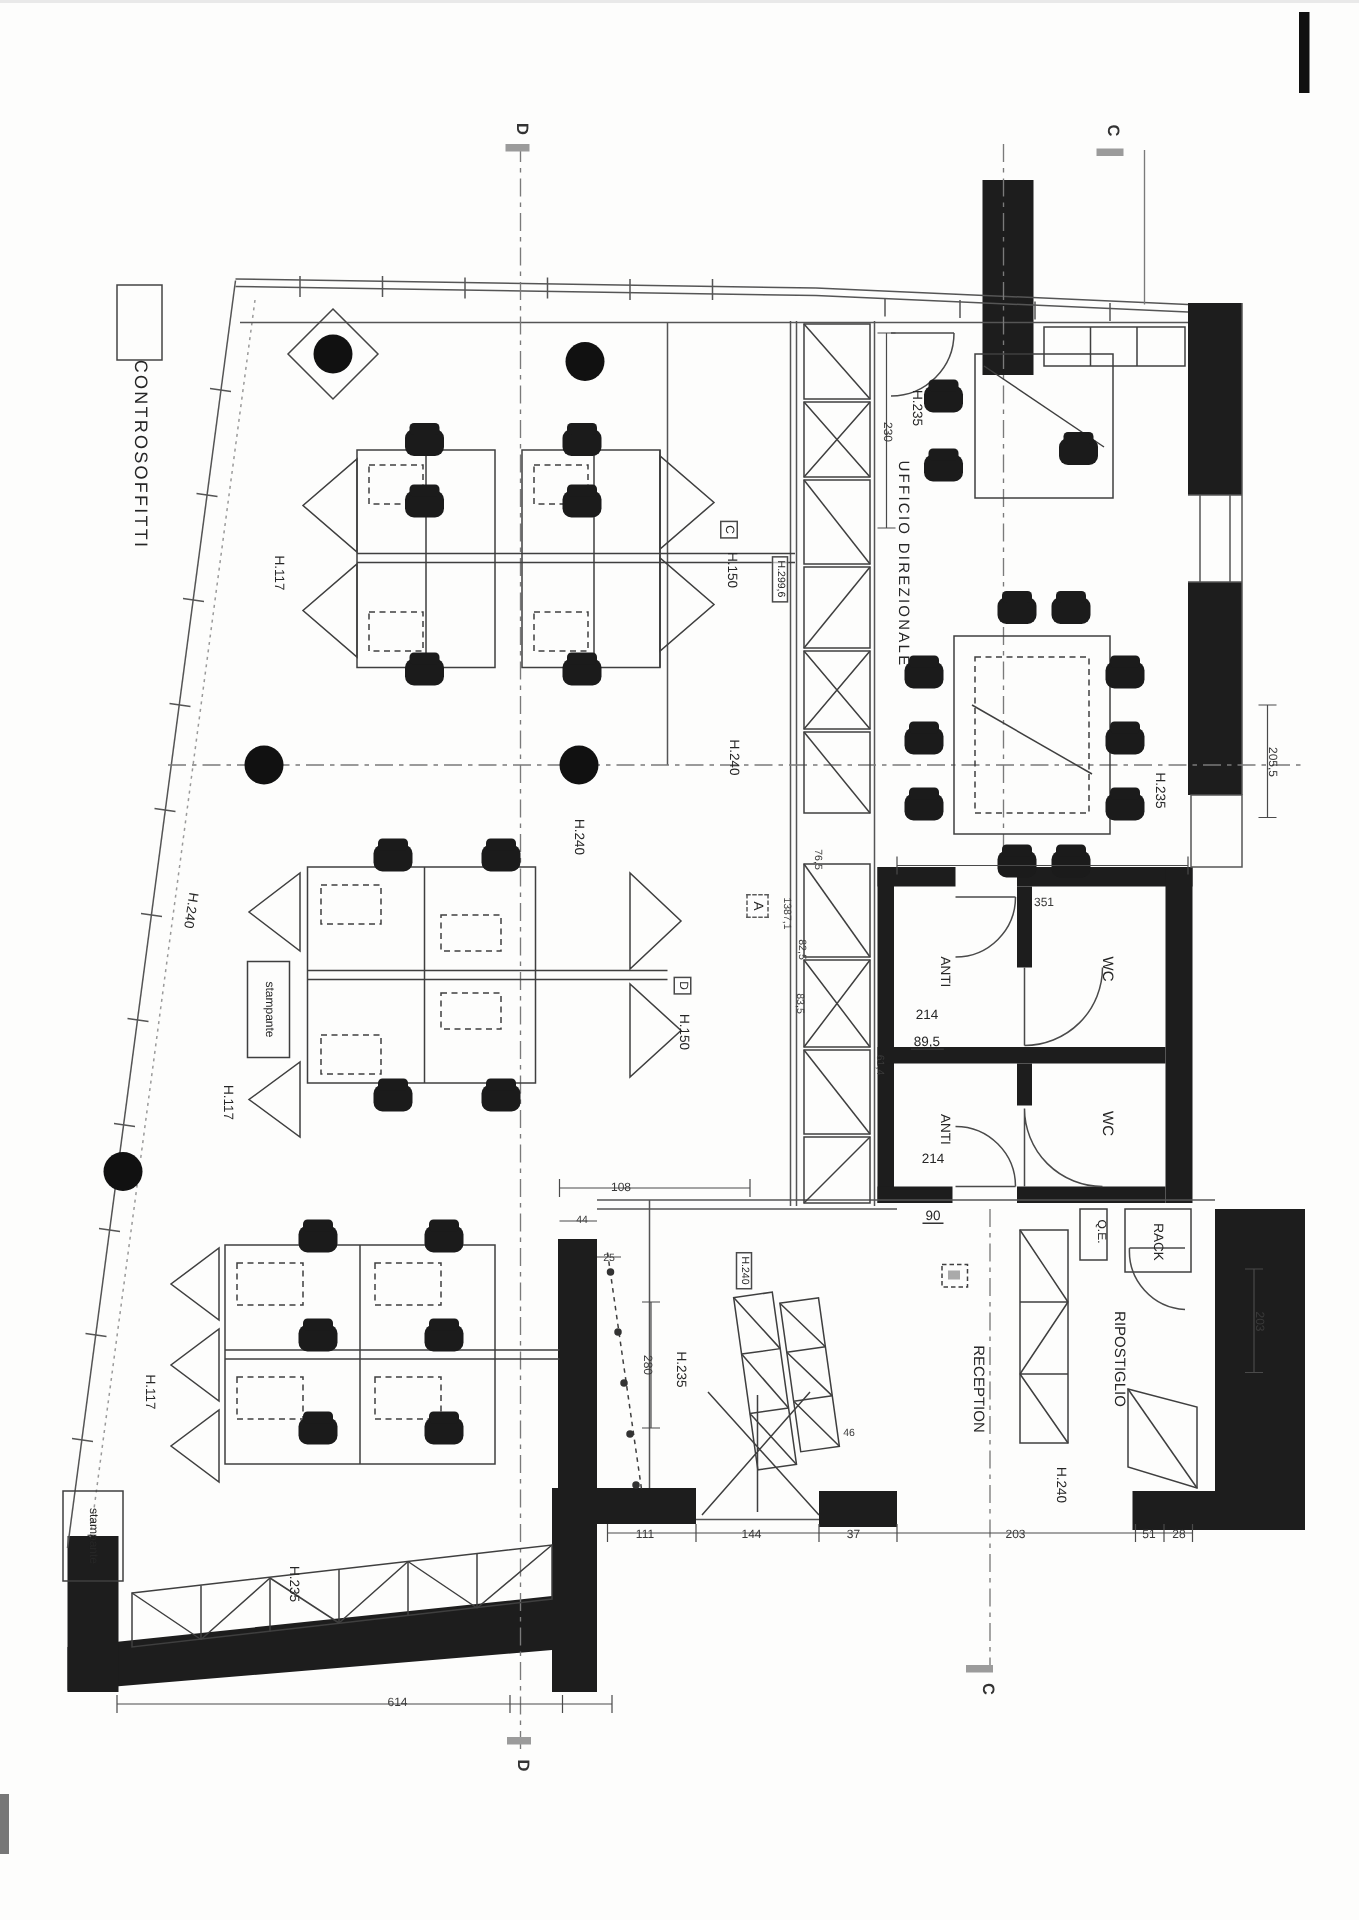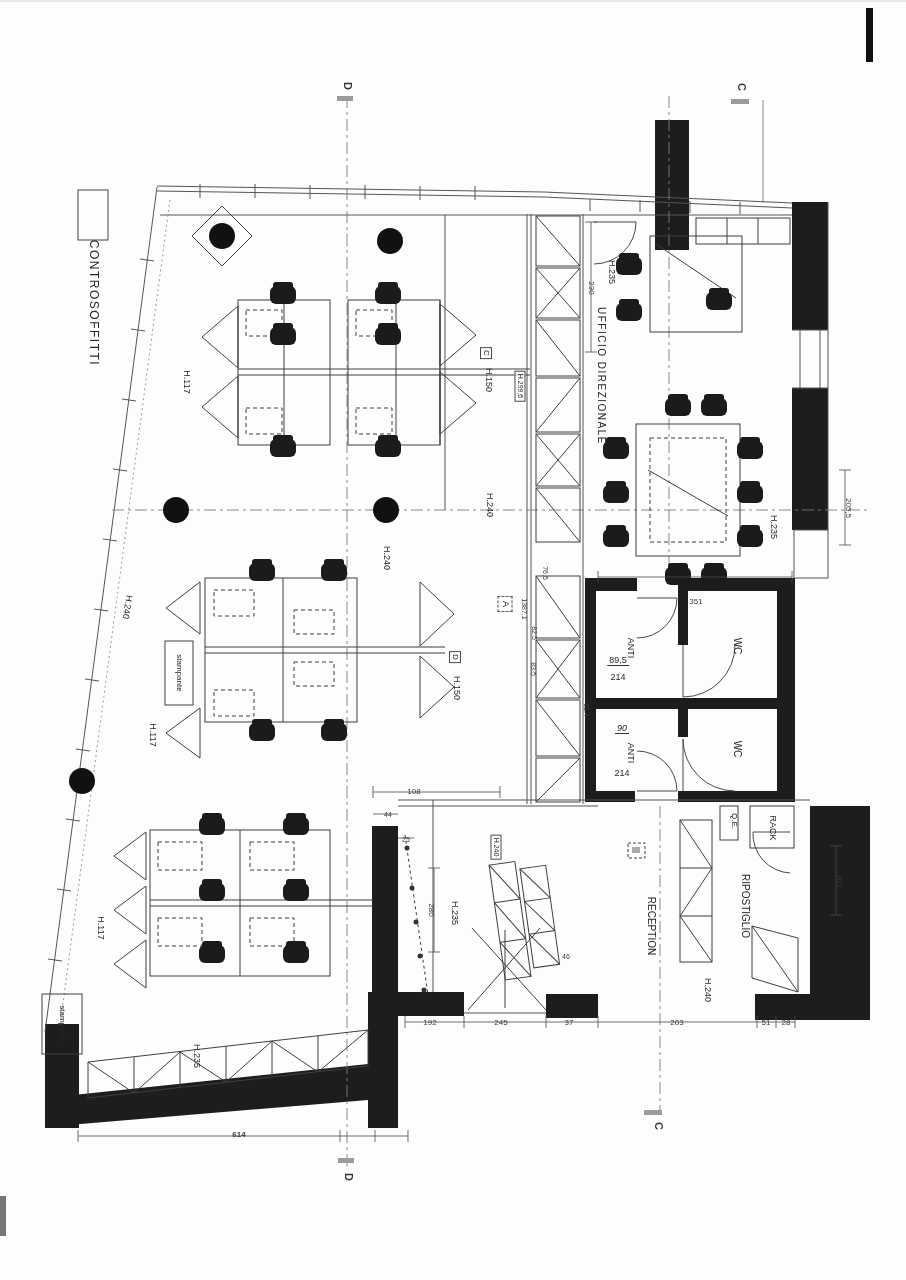--- a/index.html
+++ b/index.html
@@ -5,21 +5,21 @@
   html,body{margin:0;padding:0;background:#ffffff;}
   #page{position:relative;width:906px;height:1280px;background:#fdfdfc;overflow:hidden;
         font-family:"Liberation Sans",sans-serif;}
   #plan-svg{position:absolute;left:0;top:0;}
   #labels-layer{position:absolute;left:0;top:0;width:906px;height:1280px;}
   .lbl{position:absolute;white-space:nowrap;color:#262626;line-height:1;
        font-family:"Liberation Sans",sans-serif;transform:translate(-50%,-50%) rotate(90deg);}
   .ls1{letter-spacing:1.5px;}
   .boxed{border:1px solid #4a4a4a;padding:1px 2px;background:rgba(255,255,255,.65);}
   .dashedbox{border:1px dashed #5a5a5a;padding:2px 4px;background:rgba(255,255,255,.5);}
-  .frac-top{border-bottom:1px solid #333;padding:0 2px;}
+  .frac-top{border-bottom:1px solid #333;padding:0 2px;margin-top:34px;}
   .marker{font-weight:bold;color:#333;}
   .dim{color:#3a3a3a;}
 </style>
 </head>
 <body>
 
 <div id="page">
 
 <svg id="plan-svg" width="906" height="1280" viewBox="0 0 906 1280">
   <defs>
@@ -308,30 +308,30 @@
       <span class="lbl dim" style="left: 545px; top: 573px; font-size: 7px; transform: translate(-50%, -50%) rotate(90deg);">76,5</span>
       <span class="lbl dim" style="left: 534px; top: 633px; font-size: 7px; transform: translate(-50%, -50%) rotate(90deg);">82,5</span>
       <span class="lbl dim" style="left: 524px; top: 609px; font-size: 7px; transform: translate(-50%, -50%) rotate(90deg);">1387,1</span>
       <span class="lbl dim" style="left: 533px; top: 669px; font-size: 7px; transform: translate(-50%, -50%) rotate(90deg);">83,5</span>
       <span class="lbl dim" style="left: 586px; top: 710px; font-size: 7px; transform: translate(-50%, -50%) rotate(90deg);">61,4</span>
       <span class="lbl dim" style="left: 696px; top: 574px; font-size: 8px; transform: translate(-50%, -50%) rotate(0deg); margin-top: 28px;">351</span>
       <span class="lbl dim" style="left: 414px; top: 792px; font-size: 8px; transform: translate(-50%, -50%) rotate(0deg);">108</span>
       <span class="lbl dim" style="left: 388px; top: 814px; font-size: 7px; transform: translate(-50%, -50%) rotate(0deg);">44</span>
       <span class="lbl dim" style="left: 406px; top: 839px; font-size: 7px; transform: translate(-50%, -50%) rotate(0deg);">25</span>
       <span class="lbl dim" style="left: 566px; top: 956px; font-size: 7px; transform: translate(-50%, -50%) rotate(0deg);">46</span>
-      <span class="lbl dim" style="left: 430px; top: 1023px; font-size: 8px; transform: translate(-50%, -50%) rotate(0deg);">192</span>
-      <span class="lbl dim" style="left: 501px; top: 1023px; font-size: 8px; transform: translate(-50%, -50%) rotate(0deg);">245</span>
+      <span class="lbl dim" style="left: 430px; top: 1023px; font-size: 8px; transform: translate(-50%, -50%) rotate(0deg);">111</span>
+      <span class="lbl dim" style="left: 501px; top: 1023px; font-size: 8px; transform: translate(-50%, -50%) rotate(0deg);">144</span>
       <span class="lbl dim" style="left: 569px; top: 1023px; font-size: 8px; transform: translate(-50%, -50%) rotate(0deg);">37</span>
       <span class="lbl dim" style="left: 677px; top: 1023px; font-size: 8px; transform: translate(-50%, -50%) rotate(0deg);">203</span>
       <span class="lbl dim" style="left: 766px; top: 1023px; font-size: 8px; transform: translate(-50%, -50%) rotate(0deg);">51</span>
       <span class="lbl dim" style="left: 786px; top: 1023px; font-size: 8px; transform: translate(-50%, -50%) rotate(0deg);">28</span>
-      <span class="lbl dim" style="left: 239px; top: 1135px; font-size: 8px; transform: translate(-50%, -50%) rotate(0deg); font-weight: bold;">614</span>
+      <span class="lbl dim" style="left: 265px; top: 1135px; font-size: 8px; transform: translate(-50%, -50%) rotate(0deg);">614</span>
       <span class="lbl frac-top" style="left: 618px; top: 661px; font-size: 9px; transform: translate(-50%, -50%) rotate(0deg);">89,5</span>
       <span class="lbl" style="left: 618px; top: 677px; font-size: 9px; transform: translate(-50%, -50%) rotate(0deg);">214</span>
-      <span class="lbl frac-top" style="left: 622px; top: 729px; font-size: 9px; transform: translate(-50%, -50%) rotate(0deg); font-style: italic;">90</span>
+      <span class="lbl frac-top" style="left: 622px; top: 777px; font-size: 9px; transform: translate(-50%, -50%) rotate(0deg);">90</span>
       <span class="lbl" style="left: 622px; top: 773px; font-size: 9px; transform: translate(-50%, -50%) rotate(0deg);">214</span>
       <span class="lbl marker" style="left: 347px; top: 86px; font-size: 11px; transform: translate(-50%, -50%) rotate(90deg);">D</span>
       <span class="lbl marker" style="left: 741px; top: 87px; font-size: 11px; transform: translate(-50%, -50%) rotate(90deg);">C</span>
       <span class="lbl marker" style="left: 348px; top: 1177px; font-size: 11px; transform: translate(-50%, -50%) rotate(90deg);">D</span>
       <span class="lbl marker" style="left: 658px; top: 1126px; font-size: 11px; transform: translate(-50%, -50%) rotate(90deg);">C</span>
     </div>
 
 </div>
 
 </body></html>

